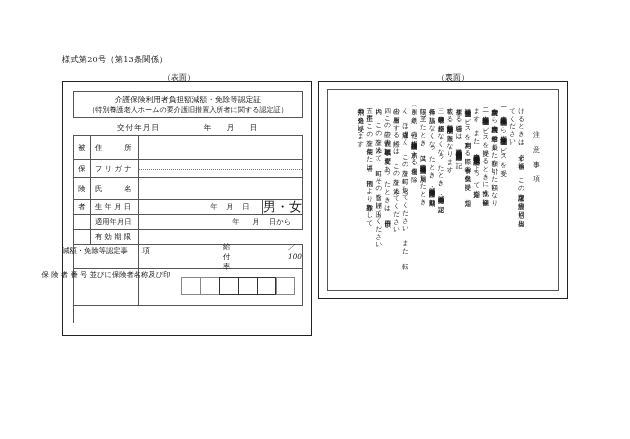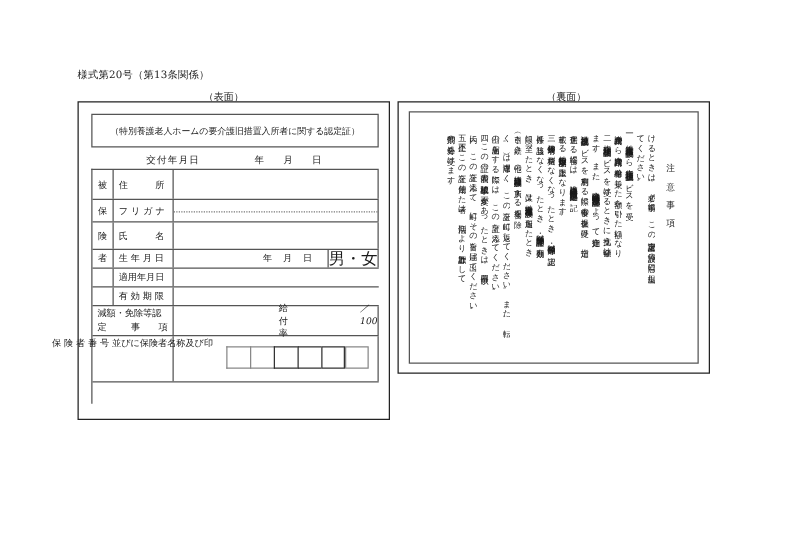--- a/index.html
+++ b/index.html
@@ -84,21 +84,21 @@
   }
   .vcol.blank{border-right:0.9px solid #555;}
   .rowhead{
     width:48px;flex:none;
     border-right:0.9px solid #555;
     box-sizing:border-box;
     display:flex;align-items:center;justify-content:space-between;
     padding:0 4px;font-size:7.3px;white-space:nowrap;
   }
   .rowhead.two{
-    flex-direction:column;justify-content:center;align-items:stretch;
+    flex-direction:row;justify-content:center;align-items:stretch;
     padding:1px 4px;line-height:1.5;
   }
   .rowhead.two > div{display:flex;justify-content:space-between;}
   .rowhead.three{
     flex-direction:row;justify-content:center;align-items:stretch;
     padding:1px 3px;line-height:1.45;
   }
   .rowhead.three > div{display:flex;justify-content:space-between;}
   .rowhead span{display:inline-block;}
   .cell{
@@ -180,20 +180,21 @@
 <div class="page">
 
   <div class="form-no">様式第20号（第13条関係）</div>
 
   <div class="side-label front">（表面）</div>
   <div class="side-label back">（裏面）</div>
 
   <div class="card front">
 
     <div class="title-box">
+      <div class="t1">介護保険利用者負担額減額・免除等認定証</div>
       <div class="t2">（特別養護老人ホームの要介護旧措置入所者に関する認定証）</div>
     </div>
 
     <div class="issue-row">
       <div class="lbl">交付年月日</div>
       <div class="ymd">
         <span>年</span><span>月</span><span>日</span>
       </div>
     </div>
 
@@ -235,20 +236,25 @@
             <span style="width:16px">年</span><span style="width:16px">月</span><span style="width:16px">日</span>
           </div>
         </div>
         <div class="sex-cell">男・女</div>
       </div>
 
       <div class="grow" style="height:15px">
         <div class="vcol blank"></div>
         <div class="rowhead">
           <span>適用年月日</span>
+        </div>
+        <div class="cell last">
+          <div class="ymd-right">
+            <span style="width:20px">年</span><span style="width:20px">月</span><span style="width:28px">日から</span>
+          </div>
         </div>
       </div>
 
       <div class="grow" style="height:15px">
         <div class="vcol blank"></div>
         <div class="rowhead">
           <span>有 効 期 限</span>
         </div>
       </div>
 

